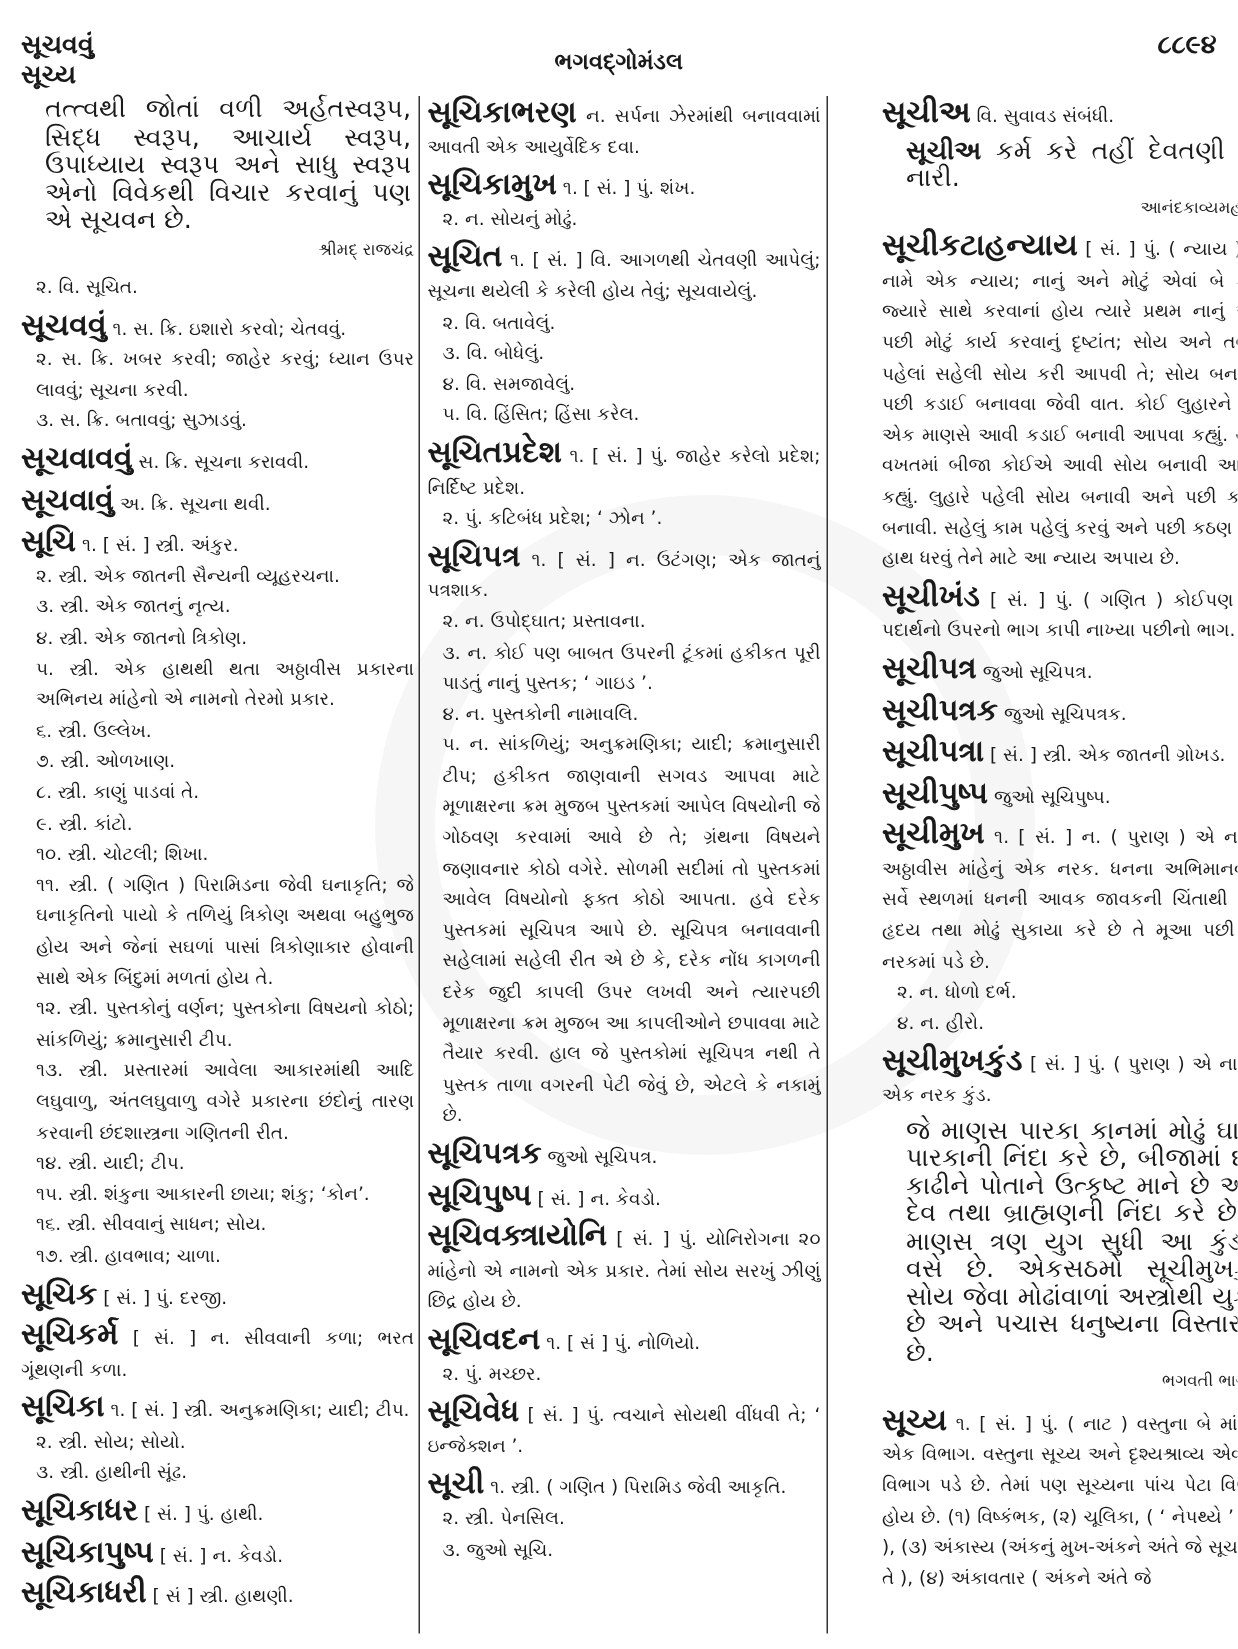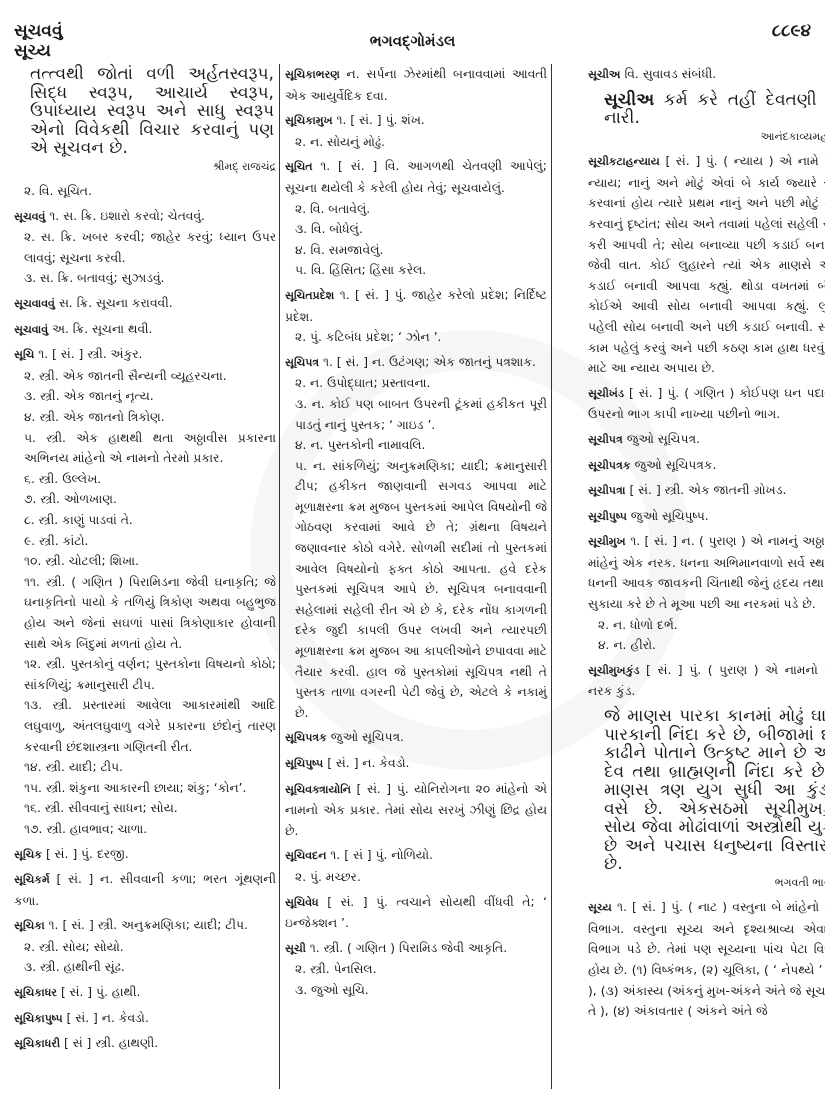--- a/index.html
+++ b/index.html
@@ -11,21 +11,21 @@
   .runtitle { position: absolute; left: 0; width: 825px; top: 2px; text-align: center; font-weight: bold; font-size: 15px; margin-top: 12px; }
   .pageno { position: absolute; right: 14px; top: 2px; font-size: 17px; font-weight: bold; }
   .col { position: absolute; top: 64px; font-size: 12.3px; line-height: 20.6px; }
   .col1 { left: 14px; width: 262px; }
   .col2 { left: 285px; width: 262px; }
   .col3 { left: 588px; width: 258px; }
   .rule { position: absolute; top: 64px; width: 1px; background: #333; }
   .rule1 { left: 279px; height: 1025px; }
   .rule2 { left: 551px; height: 1025px; }
   .entry { margin: 0 0 4px 0; text-align: justify; }
-  .hw { font-weight: bold; font-size: 11px; }
+  .hw { font-weight: bold; font-size: 20px; }
   .sense { padding-left: 10px; text-align: justify; }
   .quote { padding-left: 16px; padding-right: 2px; font-size: 17px; line-height: 18.5px; text-align: justify; }
   .src { text-align: right; font-size: 11px; }
   .qb { font-weight: bold; }
   .watermark { position: absolute; left: 250px; top: 330px; width: 360px; height: 360px;
                border-radius: 50%; border: 40px solid rgba(0,0,0,0.035); pointer-events: none; }
 </style>
 </head>
 <body>
 

